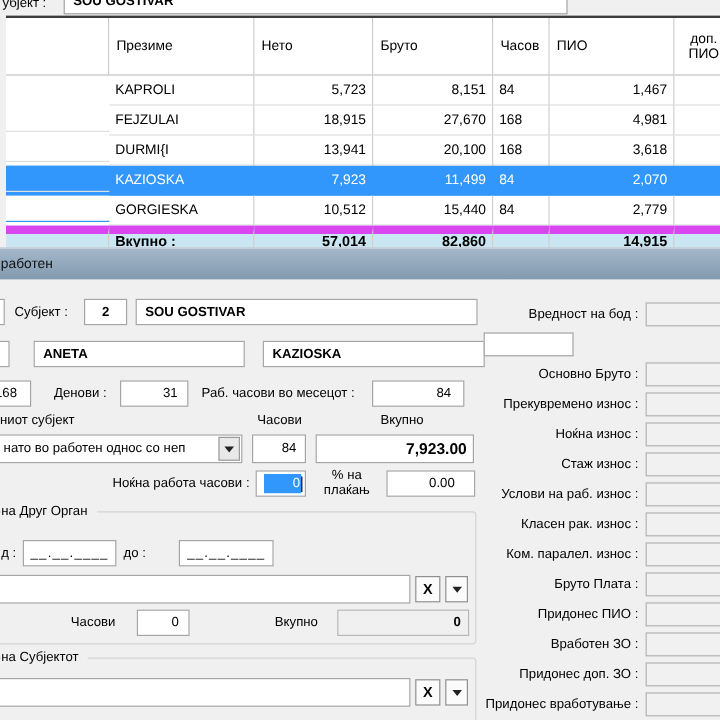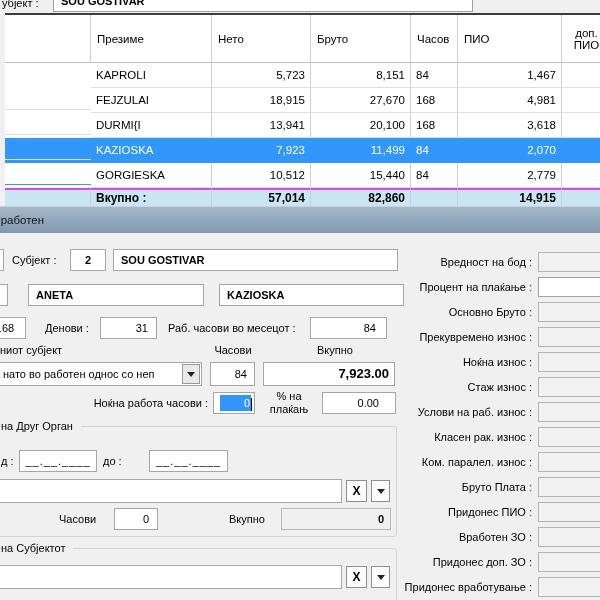--- a/index.html
+++ b/index.html
@@ -23,21 +23,21 @@
   #grid .head > div { display:flex; align-items:center; padding-left:6px; border-bottom:1px solid #c2c2c2; font-size:11.5px; white-space:normal; line-height:12px; }
   #grid .row { height:25px; font-size:11.5px; }
   #grid .row > div { display:flex; align-items:center; }
   .cell-name { padding-left:1px;margin-top:46px; }
   .cell-sur  { padding-left:5px; }
   .num { justify-content:flex-end; padding-right:5px; }
   .hrs { padding-left:5px; }
   #grid .row.selected { background:#3297fd; color:#fff; }
   #grid .row.selected > div { border-color:#3297fd; }
   #grid .totals { height:18px; background:#c9e6f2; font-weight:bold; font-size:12px; }
-  #grid .totals > div { display:flex; align-items:center; border-bottom:none; border-top:2px solid #d946ef; }
+  #grid .totals > div { display:flex; align-items:center; border-bottom:none; border-top:7px solid #d946ef; }
 
   
   #tab-bar { position:absolute; left:0; top:206px; width:600px; height:27px;
              background:linear-gradient(#a5b8ca,#8199af); border-top:1px solid #c7d2dd;
              display:flex; align-items:center; color:#111; }
   #tab-bar span { margin-left:-7px; font-size:11.5px; }
 
   
   #form { position:absolute; left:0; top:233px; width:600px; height:367px; background:#f0f0f0; }
   .fld { background:#fff; border:1px solid #a6a6a6; position:absolute; line-height:20px; }
@@ -222,21 +222,20 @@
       </div>
     </div>
   </div>
 
   <div id="right-panel">
     <div class="rrow">
       <span class="rlabel">Вредност на бод :</span>
       <div class="rfield"></div>
     </div>
     <div class="rrow">
-      <span class="rlabel">Процент на плаќање :</span>
       <div class="rfield white"></div>
     </div>
     <div class="rrow">
       <span class="rlabel">Основно Бруто :</span>
       <div class="rfield"></div>
     </div>
     <div class="rrow">
       <span class="rlabel">Прекувремено износ :</span>
       <div class="rfield"></div>
     </div>

